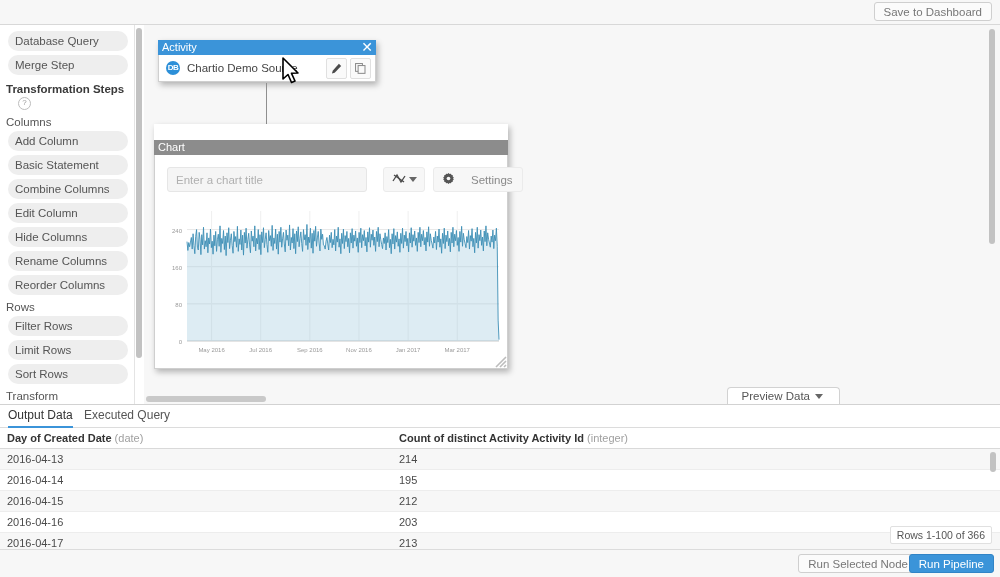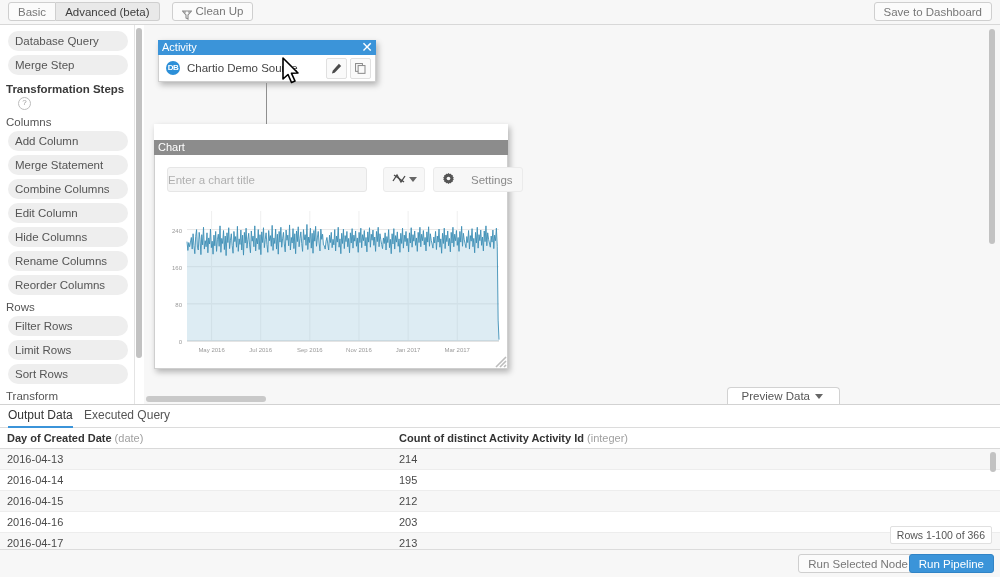--- a/index.html
+++ b/index.html
@@ -166,21 +166,21 @@
   .node.chart .node-title { background: #8c8c8c; margin-top: 16px; }
   .chart-body {
     border: 1px solid #cfcfcf; border-top: none;
     background: #ffffff; height: 214px; position: relative;
     box-sizing: border-box;
   }
   .chart-toolbar { position: absolute; left: 0; top: 0; width: 100%; height: 48px; }
   .chart-title-input {
     position: absolute; left: 12px; top: 12px; width: 200px; height: 25px;
     background: #f5f5f5; border: 1px solid #e6e6e6; border-radius: 3px;
-    color: #b0b0b0; font-size: 11.5px; line-height: 24px; padding-left: 0;
+    color: #b0b0b0; font-size: 11.5px; line-height: 24px; padding-left: 8px;
     box-sizing: border-box;
   }
   .chart-type-btn {
     position: absolute; left: 228px; top: 12px; width: 42px; height: 25px;
     background: #f7f7f7; border: 1px solid #ebebeb; border-radius: 3px;
     display: flex; align-items: center; justify-content: center; gap: 3px;
     box-sizing: border-box;
   }
   .caret { width: 0; height: 0; border-left: 4px solid transparent; border-right: 4px solid transparent; border-top: 5px solid #666; }
   .settings-btn {
@@ -252,46 +252,33 @@
     box-sizing: border-box;
   }
   .tbl-wrap { position: relative; height: 123px; overflow: hidden; }
 </style>
 </head>
 <body>
 
 <div class="app">
 
   <div class="topbar">
-    <div class="tabgroup">
-      <div class="pill">Basic</div>
-      <div class="pill mid active">Advanced (beta)</div>
-      <div class="pill standalone">
-        <span class="cleanicon">
-          <svg width="10" height="10" viewBox="0 0 10 10">
-              <path d="M0.5 1 H9.5 L6 5 V9 L4 8 V5 Z" fill="none" stroke="#8a8a8a" stroke-width="1.1"></path>
-              <path d="M3 1 V3 M7 1 V3" stroke="#8a8a8a" stroke-width="1"></path>
-            </svg>
-        </span>
-        <span>Clean Up</span>
-      </div>
-    </div>
     <div class="savebtn">Save to Dashboard</div>
   </div>
 
   <div class="sidebar">
     <div class="sb-inner" id="sidebar-inner">
         <div style="height:6px"></div>
         <div class="sb-btn">Database Query</div>
         <div class="sb-btn">Merge Step</div>
         <div class="sb-head">Transformation Steps</div>
         <div class="sb-help">?</div>
         <div class="sb-sub">Columns</div>
         <div class="sb-btn">Add Column</div>
-        <div class="sb-btn">Merge Statement</div>
+        <div class="sb-btn">Basic Statement</div>
         <div class="sb-btn">Combine Columns</div>
         <div class="sb-btn">Edit Column</div>
         <div class="sb-btn">Hide Columns</div>
         <div class="sb-btn">Rename Columns</div>
         <div class="sb-btn">Reorder Columns</div>
         <div class="sb-sub">Rows</div>
         <div class="sb-btn">Filter Rows</div>
         <div class="sb-btn">Limit Rows</div>
         <div class="sb-btn">Sort Rows</div>
         <div class="sb-sub">Transform</div>

